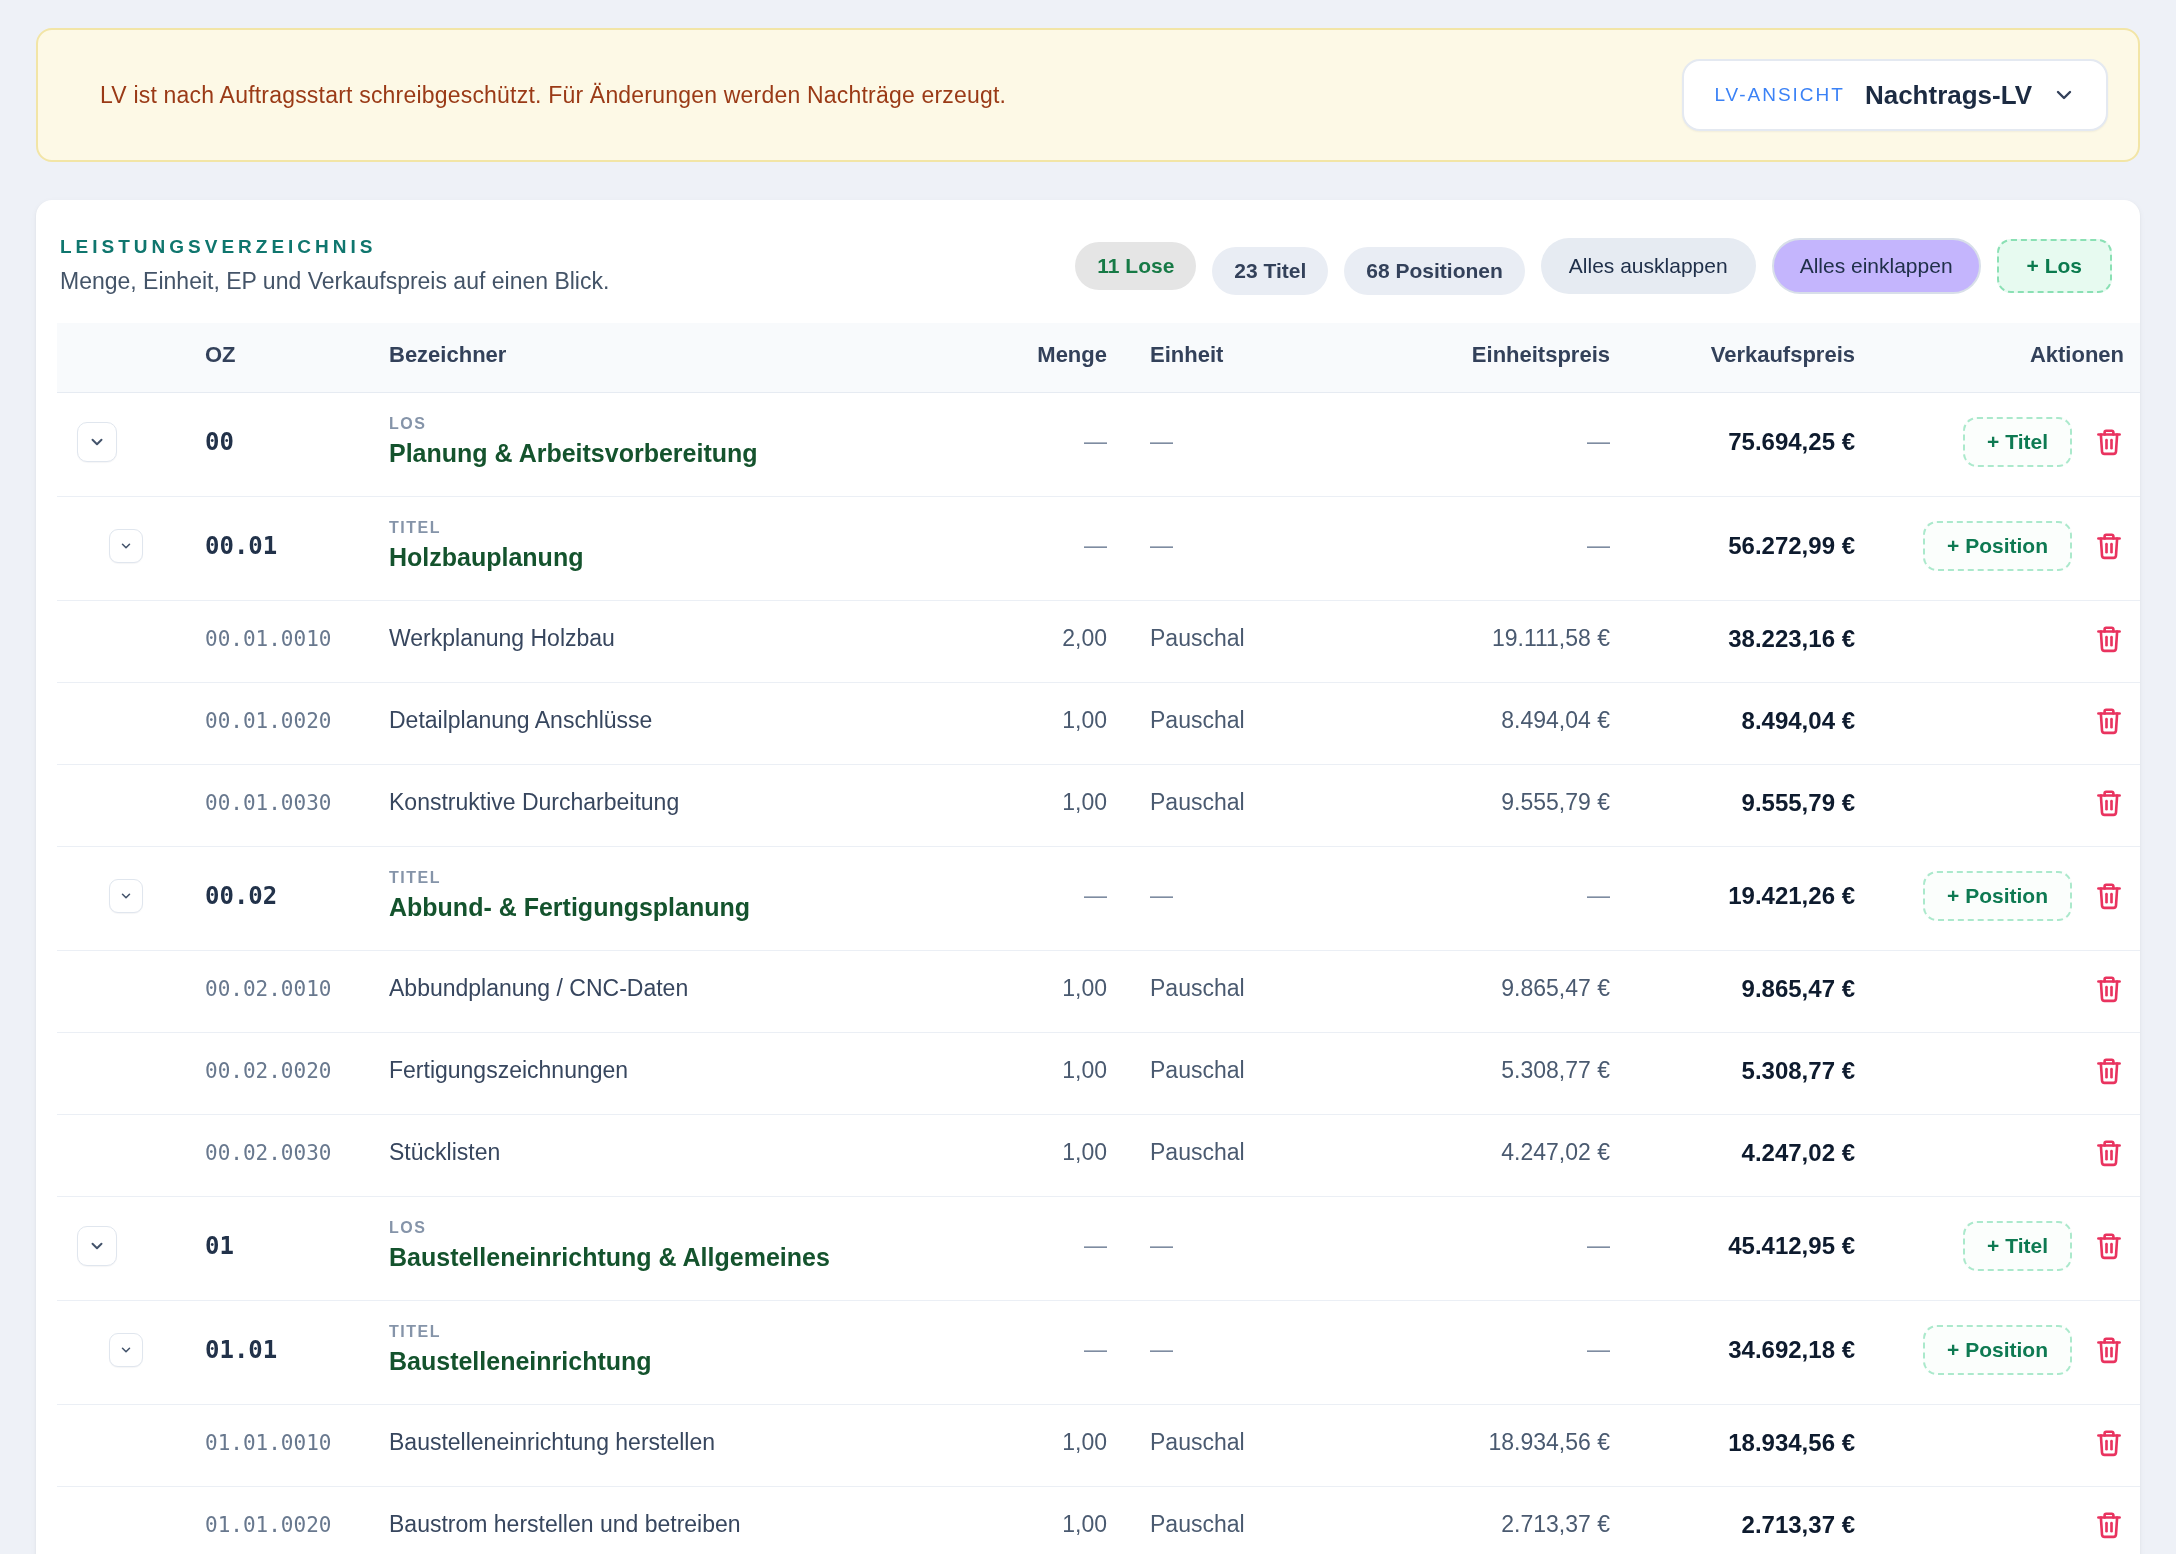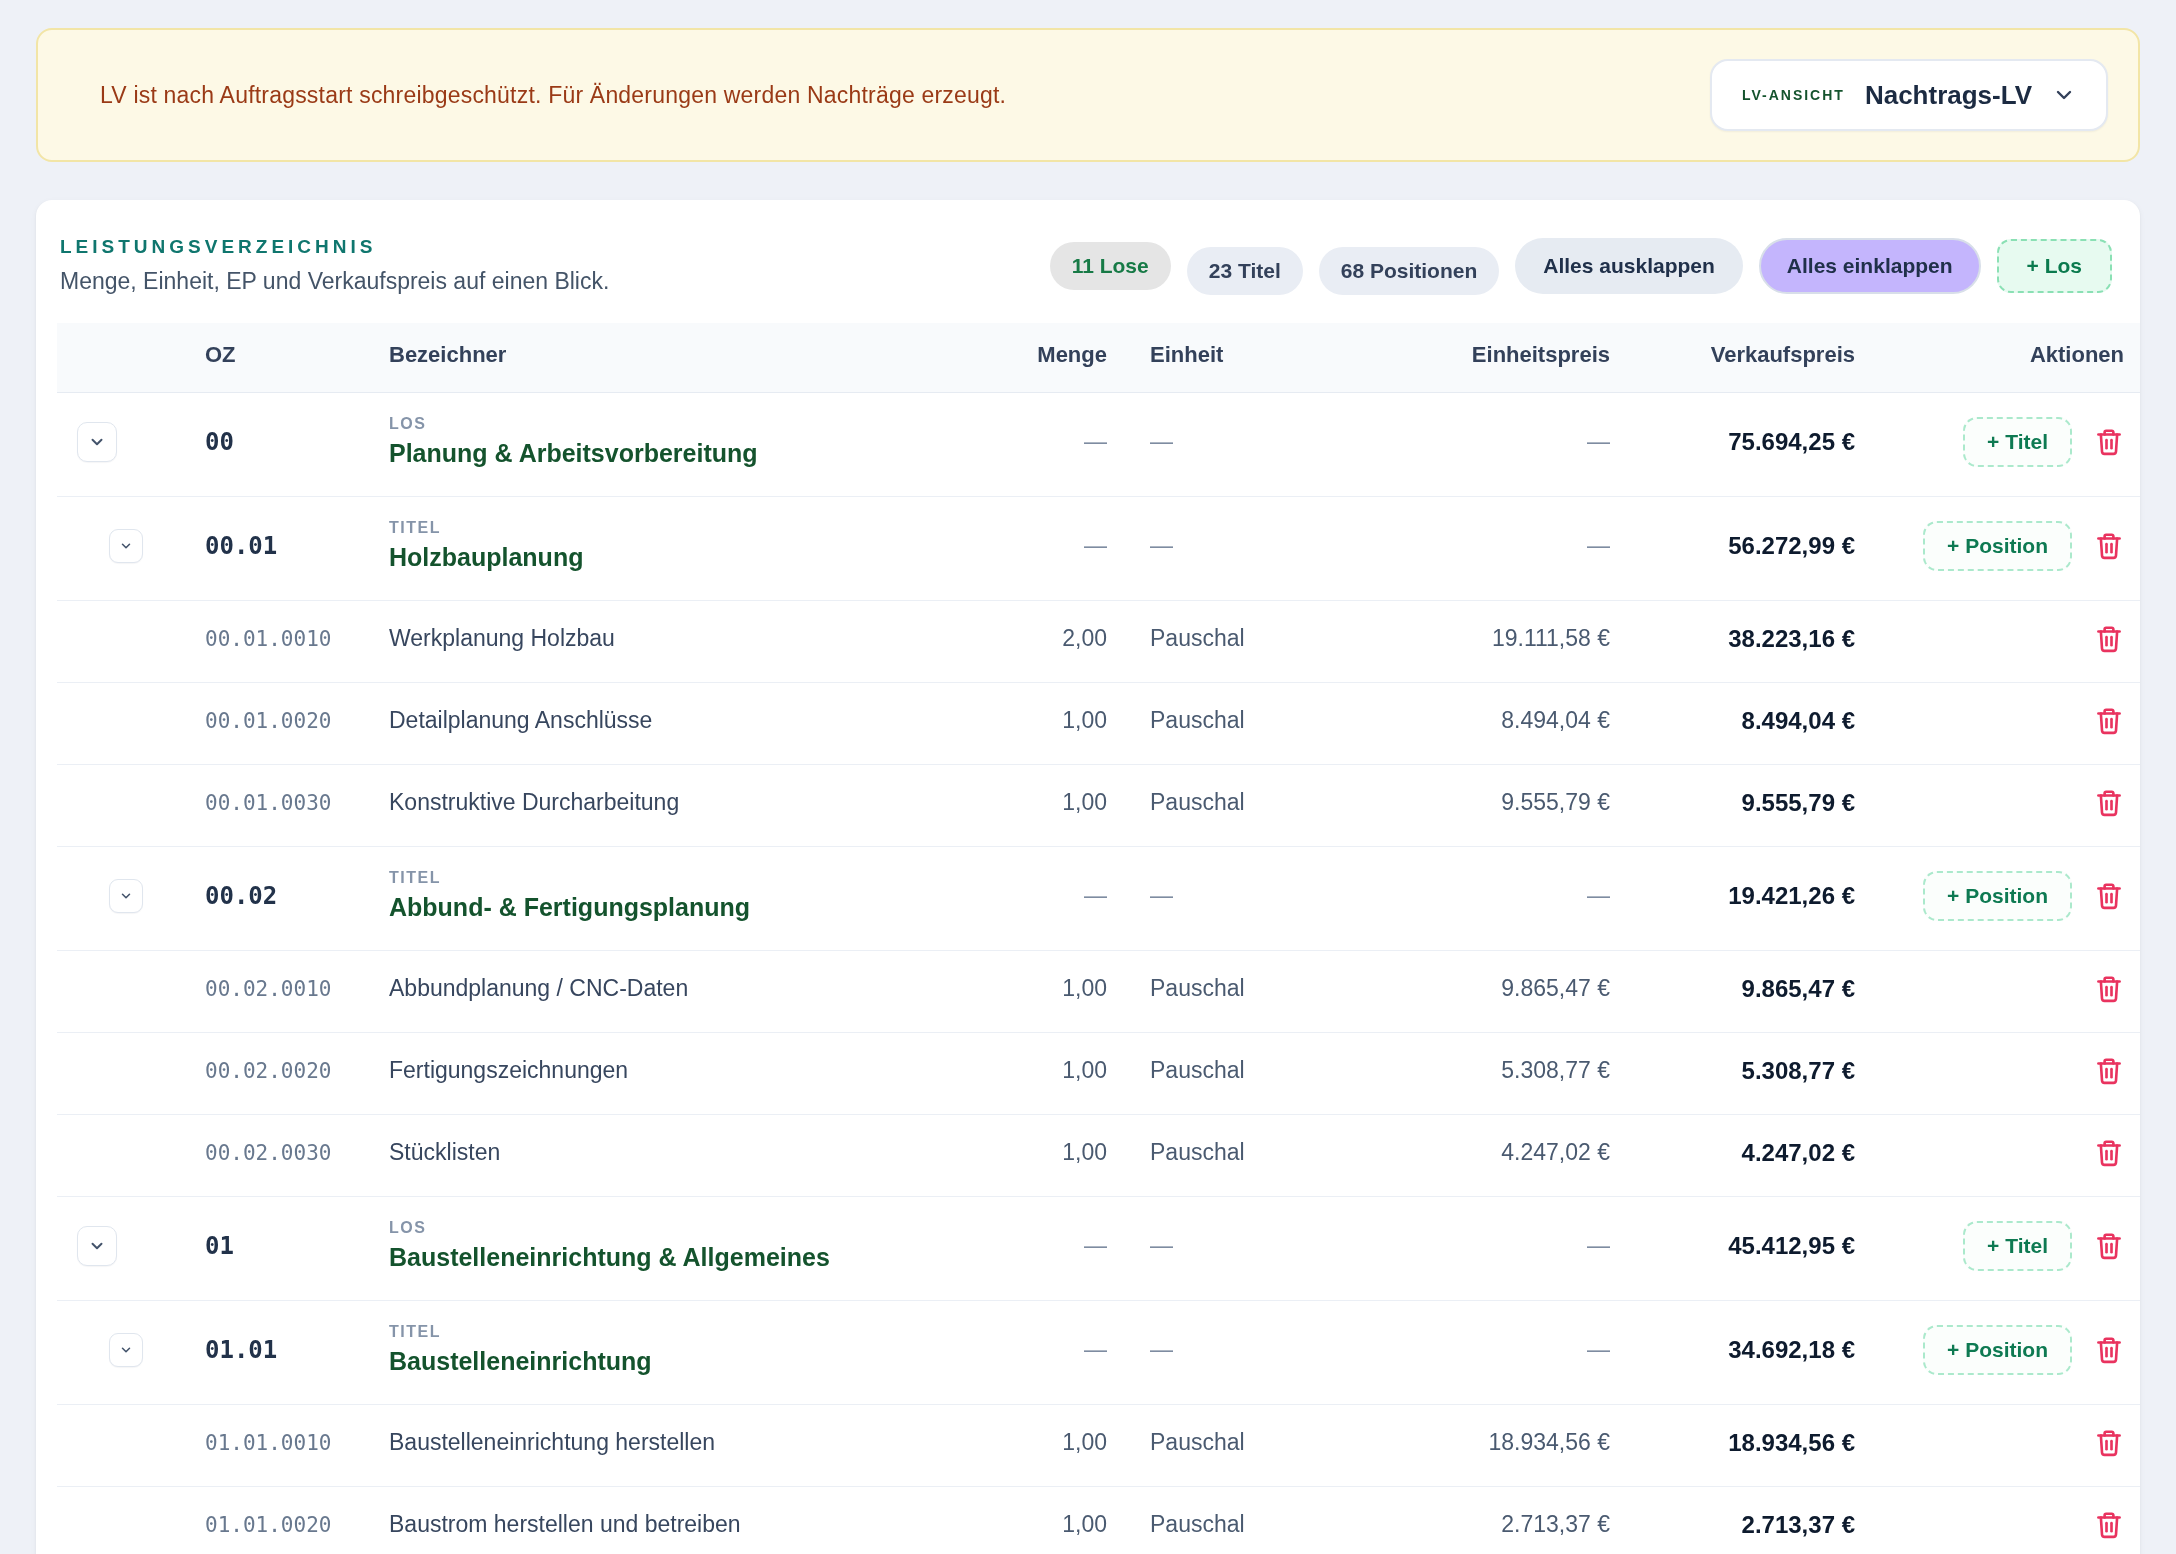--- a/index.html
+++ b/index.html
@@ -16,21 +16,21 @@
     height:134px; background:#fdf9e6; border:2px solid #f2e5a6; border-radius:16px;
     display:flex; align-items:center; justify-content:space-between;
     padding:0 30px 0 30px;
   }
   .banner-text { color:#9a3a16; font-size:23px; font-weight:500; letter-spacing:.2px;margin-left:32px; }
   .view-pill {
     background:#ffffff; border:2px solid #e4e9f1; border-radius:18px;
     height:72px; padding:0 30px; display:flex; align-items:center; gap:20px;
     box-shadow:0 1px 2px rgba(16,24,40,.05); cursor:pointer;
   }
-  .view-pill .view-label { color:#14532d; font-size:14px; font-weight:700; letter-spacing:2px; }
+  .view-pill .view-label { color:#3b82f6; font-size:19px; font-weight:400; letter-spacing:2px; }
   .view-pill .view-value { color:#1c2b42; font-size:26px; font-weight:700; }
   .view-pill svg { stroke:#33415a; }
 
   
   .card {
     margin-top:38px; background:#ffffff; border-radius:16px 16px 0 0;
     box-shadow:0 1px 2px rgba(16,24,40,.06), 0 2px 6px rgba(16,24,40,.05);
     min-height:1400px;
   }
   .card-head {
@@ -39,21 +39,21 @@
   }
   .eyebrow { color:#0f766e; font-size:19px; font-weight:700; letter-spacing:4px; }
   .subtitle { color:#445468; font-size:23px; margin-top:10px; }
   .head-right { display:flex; align-items:center; gap:16px; }
   .chip {
     border-radius:999px; font-size:21px; font-weight:600; padding:12px 22px; white-space:nowrap;
   }
   .chip-green { background:#e5e5e5; color:#177a46; }
   .chip-slate { background:#e9edf4; color:#33415a;margin-top:11px; }
   .btn {
-    border-radius:999px; font-size:21px; font-weight:700; padding:14px 26px;
+    border-radius:999px; font-size:21px; font-weight:400; padding:14px 26px;
     white-space:nowrap; cursor:pointer; border:2px solid transparent; color:#20304a;
     font-family:"Liberation Sans", sans-serif;
   }
   .btn-soft { background:#e6ebf2; }
   .btn-outline { background:#c4b5fd; border-color:#d8dfe9; }
   .btn-add-los {
     background:#e7faf0; border:2px dashed #8ae0b4; border-radius:14px;
     color:#0b7a4e; font-weight:700; padding:13px 28px;
   }
 

